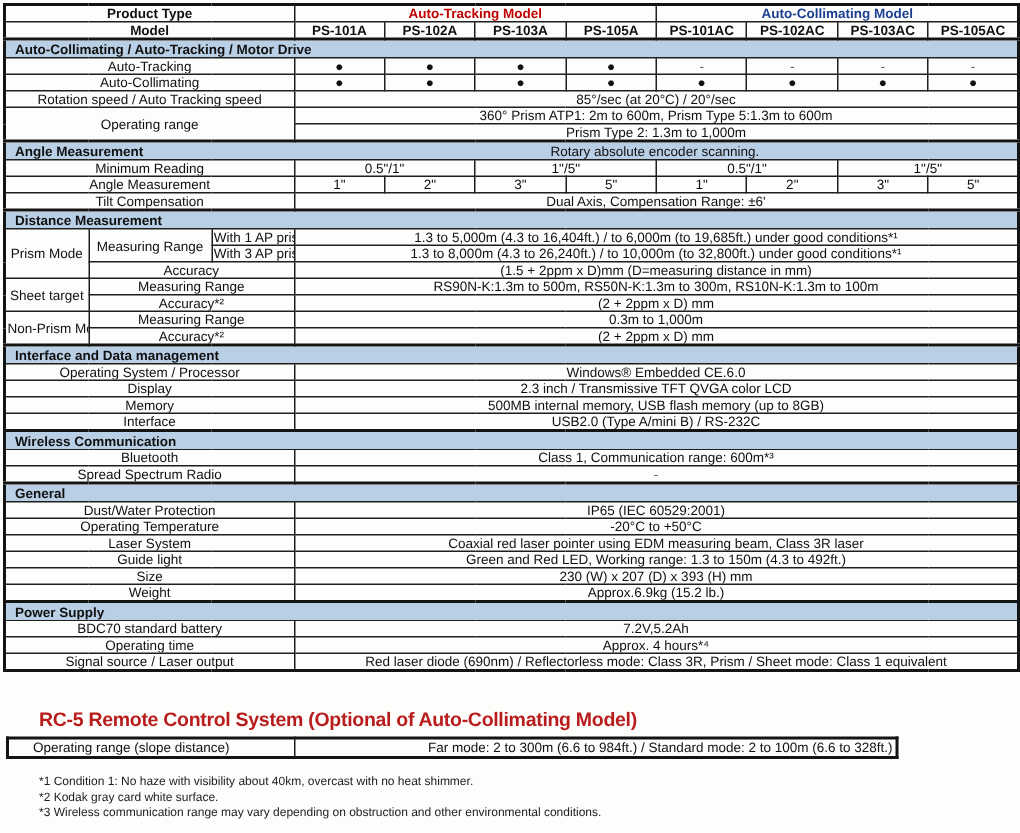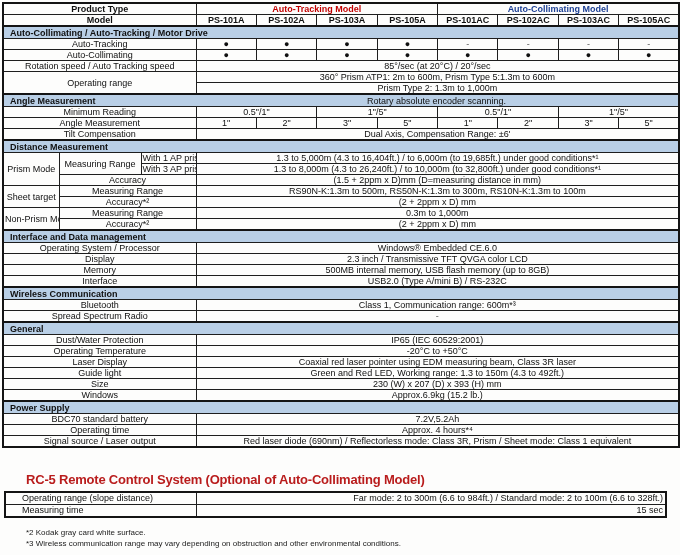--- a/index.html
+++ b/index.html
@@ -40,21 +40,21 @@
   .sec-label{font-weight:bold;padding-left:6px;}
   .sec-val{position:absolute;left:193px;right:2px;top:1px;text-align:center;font-weight:normal;}
   td.dot{font-size:8px;}
   td.dim{color:#555;}
   h2.rc5{
     font-size:13px;line-height:15px;font-weight:bold;color:#b91c1c;
     margin:24px 0 4px 24px;letter-spacing:-0.2px;
   }
   table.rc5t{
     border-collapse:collapse;table-layout:fixed;
-    width:663px;margin-left:2px;
+    width:595px;margin-left:2px;
     border:2px solid #141414;
   }
   table.rc5t td{
     border:1px solid #1e1e1e;
     font-size:9px;line-height:11px;height:11px;
     padding:0 2px;white-space:nowrap;overflow:hidden;
     text-align:right;vertical-align:middle;
   }
   table.rc5t td.lbl{text-align:left;padding-left:16px;}
   .footnotes{margin:10px 0 0 24px;}
@@ -231,33 +231,33 @@
     </tr>
     <tr>
       <td colspan="3" class="lbl">Dust/Water Protection</td>
       <td colspan="8">IP65 (IEC 60529:2001)</td>
     </tr>
     <tr>
       <td colspan="3" class="lbl">Operating Temperature</td>
       <td colspan="8">-20°C to +50°C</td>
     </tr>
     <tr>
-      <td colspan="3" class="lbl">Laser Display</td>
+      <td colspan="3" class="lbl">Laser System</td>
       <td colspan="8">Coaxial red laser pointer using EDM measuring beam, Class 3R laser</td>
     </tr>
     <tr>
       <td colspan="3" class="lbl">Guide light</td>
       <td colspan="8">Green and Red LED, Working range: 1.3 to 150m (4.3 to 492ft.)</td>
     </tr>
     <tr>
       <td colspan="3" class="lbl">Size</td>
       <td colspan="8">230 (W) x 207 (D) x 393 (H) mm</td>
     </tr>
     <tr>
-      <td colspan="3" class="lbl">Windows</td>
+      <td colspan="3" class="lbl">Weight</td>
       <td colspan="8">Approx.6.9kg (15.2 lb.)</td>
     </tr>
     <tr class="sec">
       <td colspan="11"><span class="sec-label">Power Supply</span></td>
     </tr>
     <tr>
       <td colspan="3" class="lbl">BDC70 standard battery</td>
       <td colspan="8">7.2V,5.2Ah</td>
     </tr>
     <tr>
@@ -276,25 +276,22 @@
   <table class="rc5t">
     <colgroup>
         <col style="width:191px">
         <col>
       </colgroup>
     <tbody>
         <tr>
       <td class="lbl">Operating range (slope distance)</td>
       <td>Far mode: 2 to 300m (6.6 to 984ft.) / Standard mode: 2 to 100m (6.6 to 328ft.)</td>
     </tr>
-    <tr>
-      <td class="lbl">Measuring time</td>
-      <td>15 sec</td>
-    </tr>
   </tbody>
     </table>
 
   <div class="footnotes">
+    <p>*1 Condition 1: No haze with visibility about 40km, overcast with no heat shimmer.</p>
     <p>*2 Kodak gray card white surface.</p>
     <p>*3 Wireless communication range may vary depending on obstruction and other environmental conditions.</p>
 
   </div>
 </div>
 
 </body></html>

